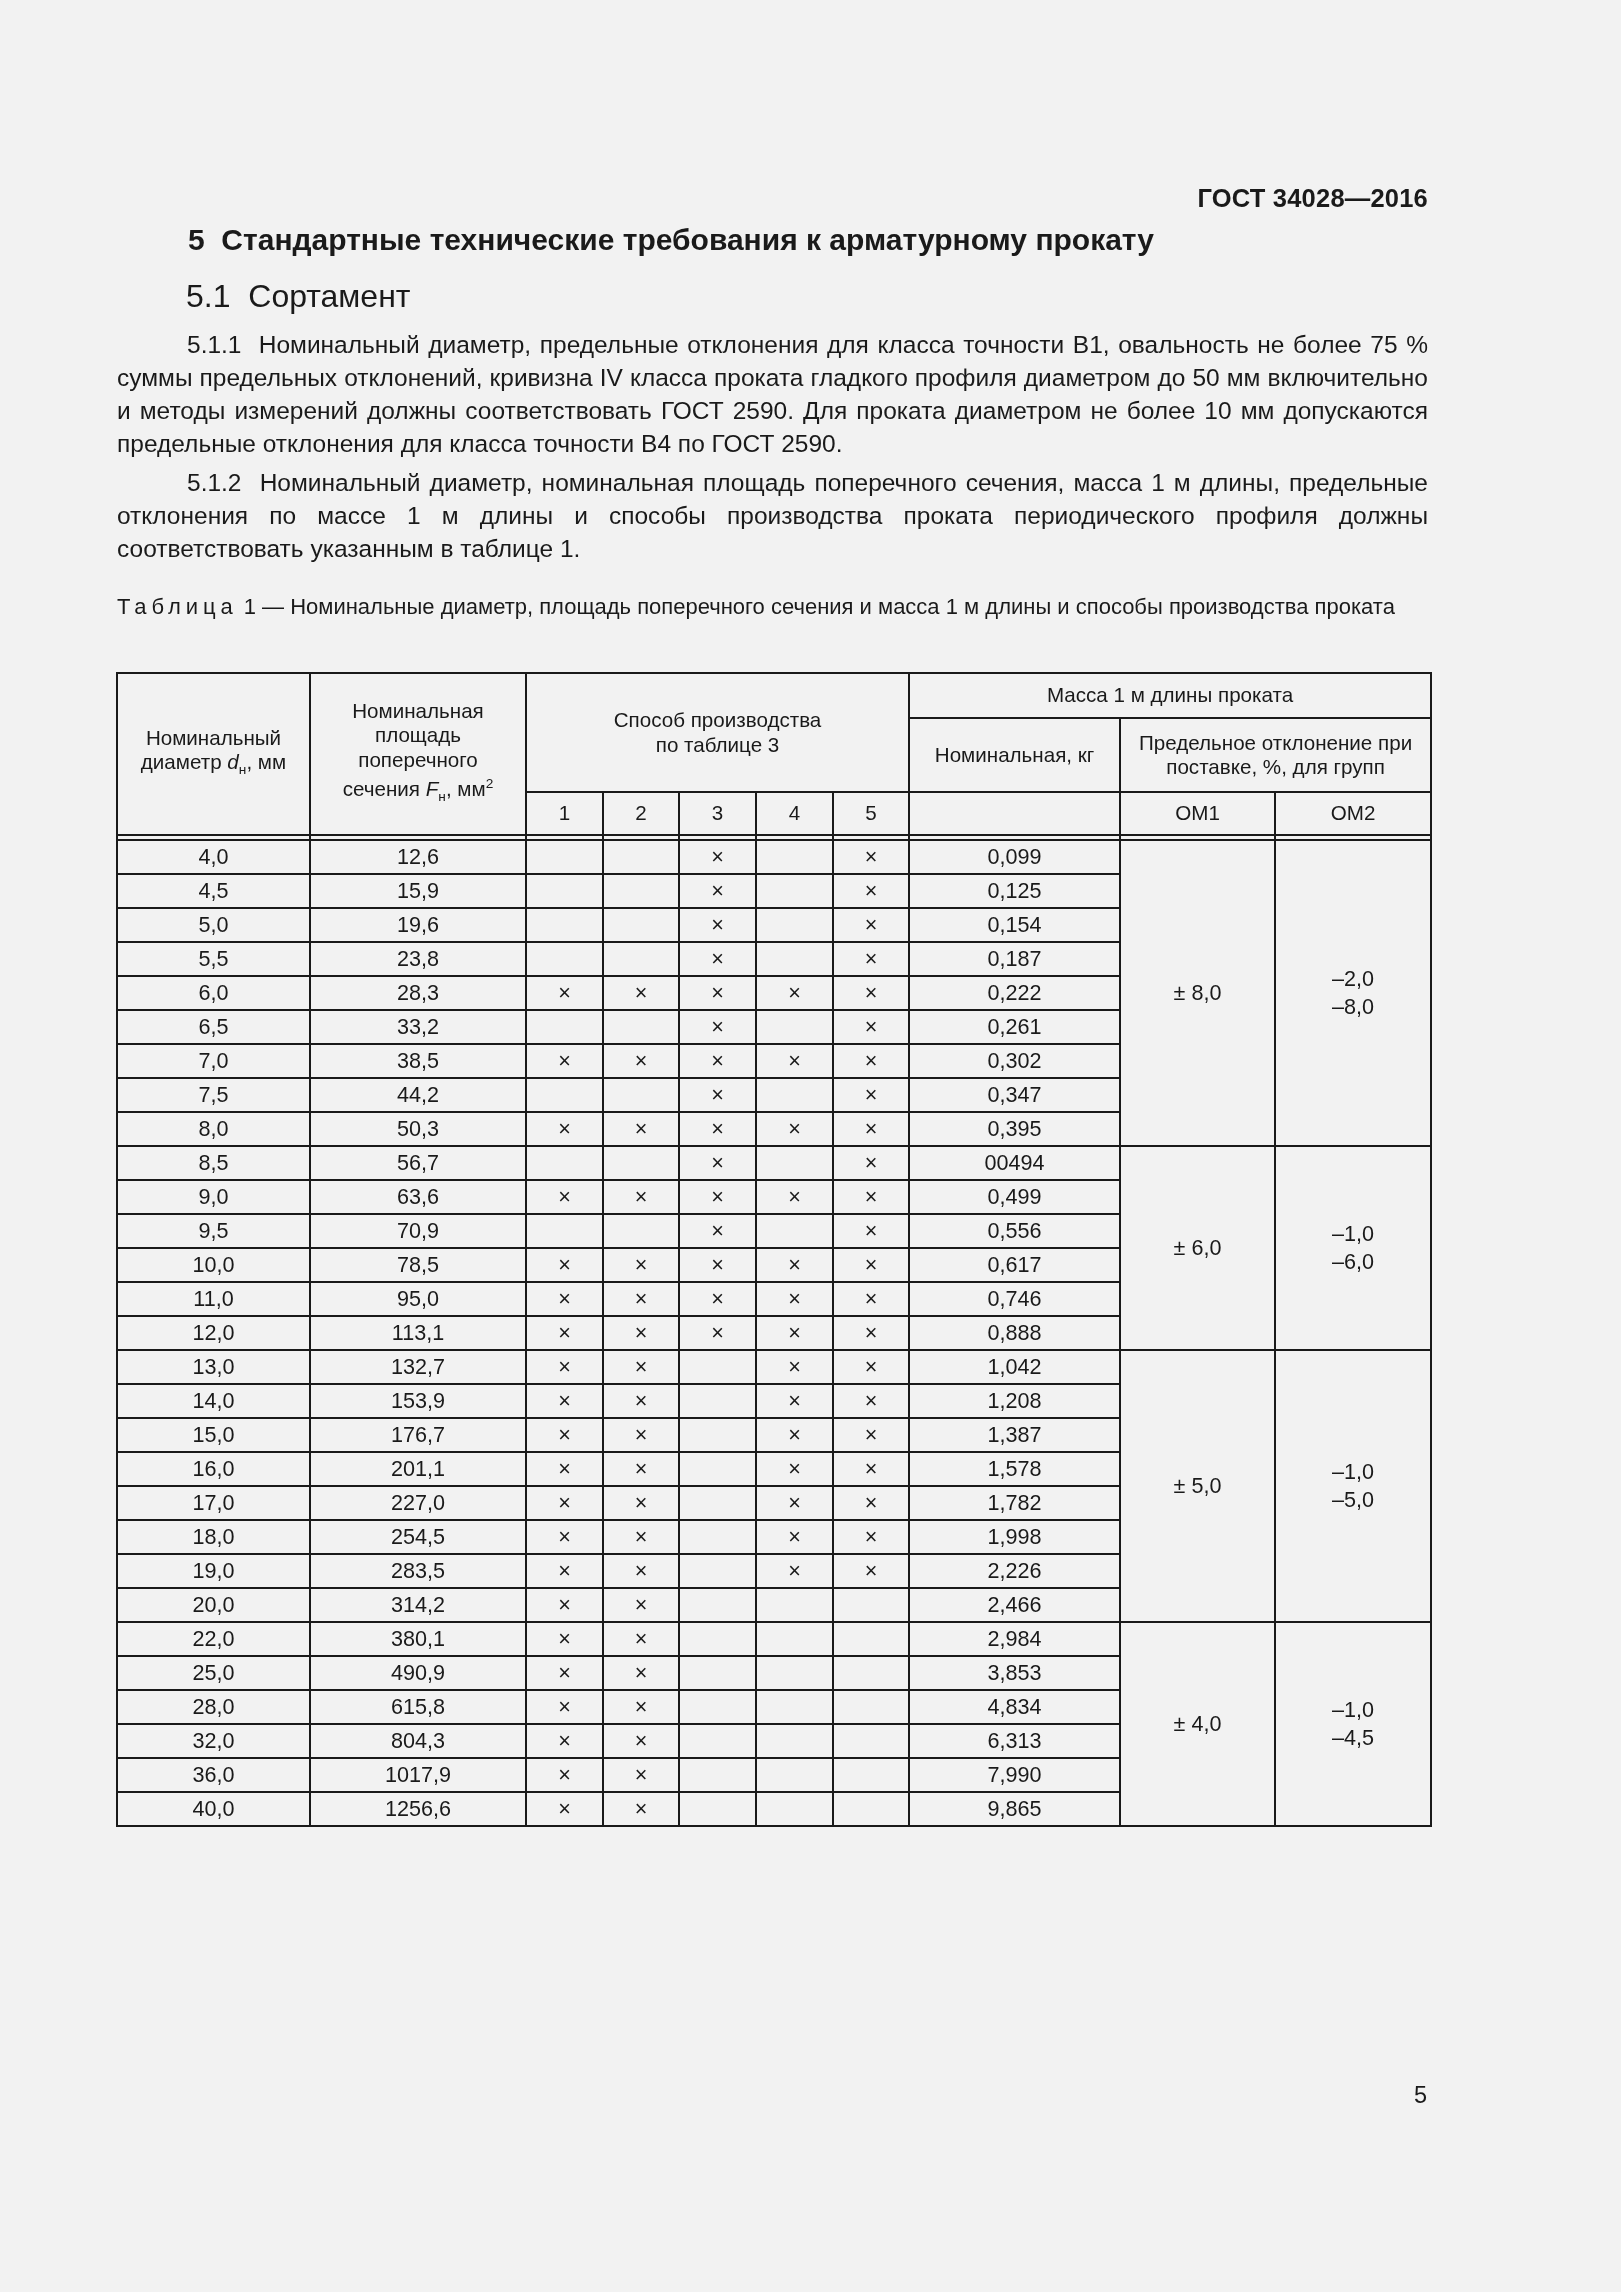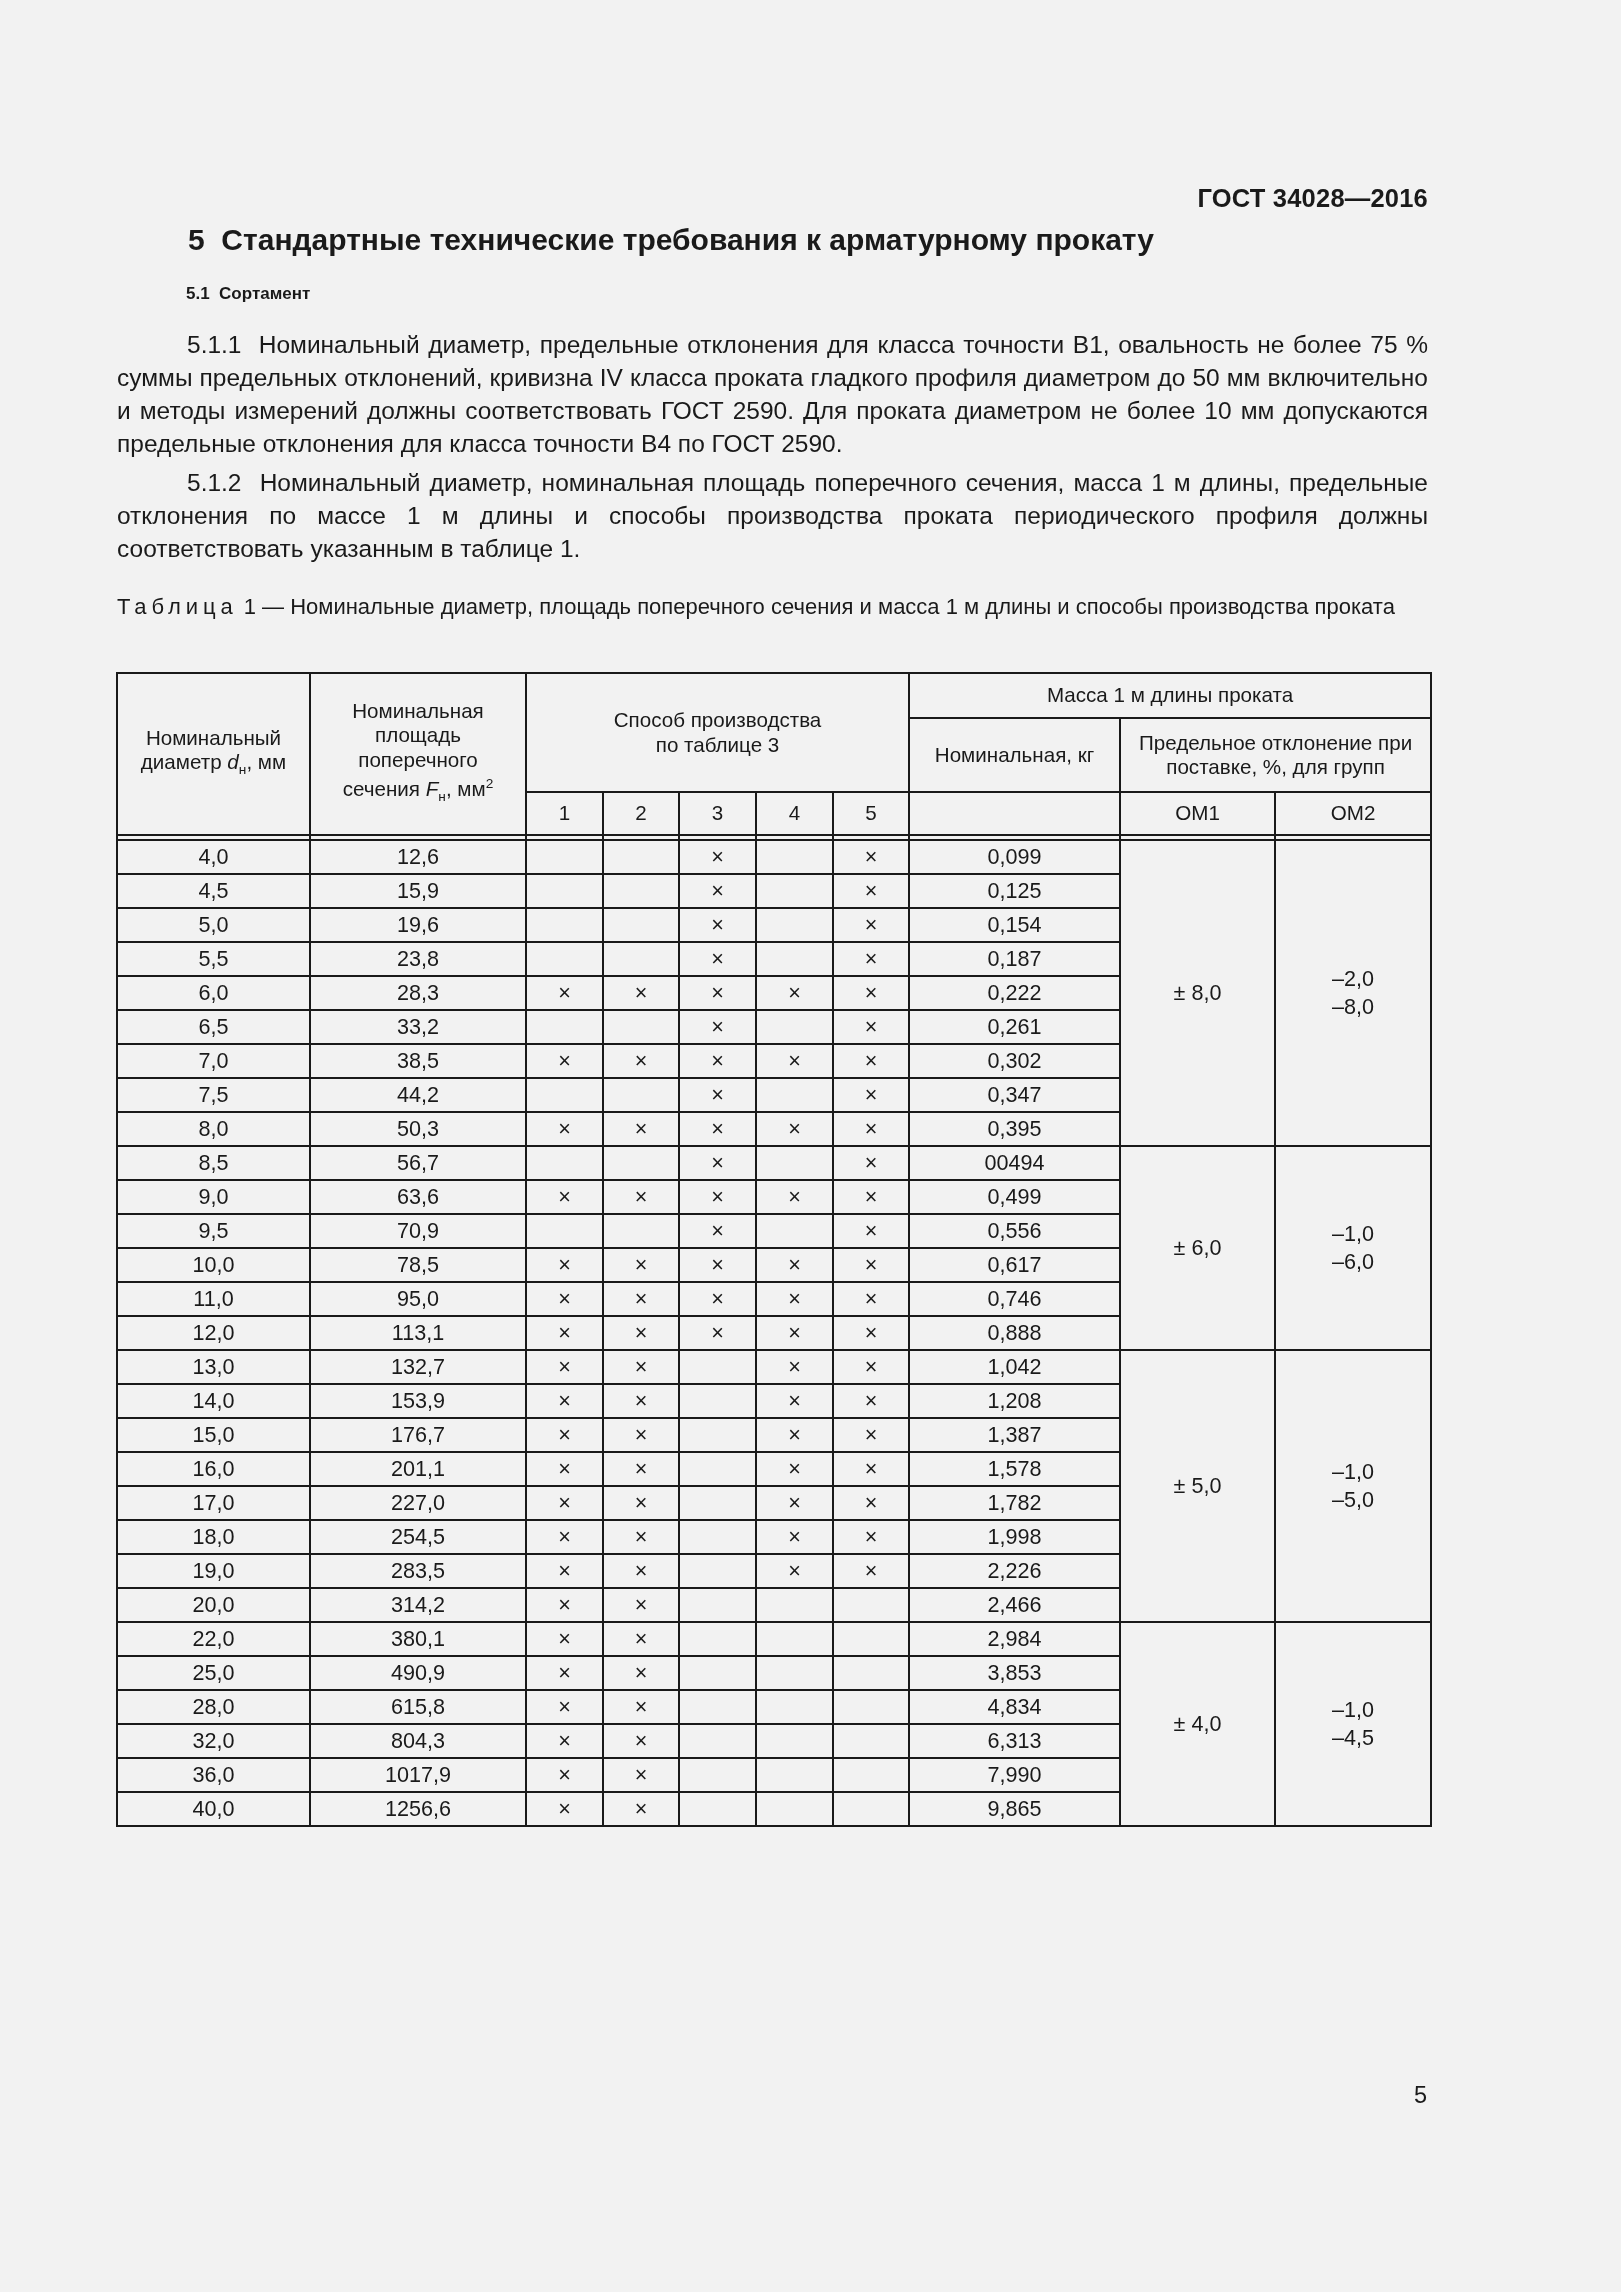--- a/index.html
+++ b/index.html
@@ -13,22 +13,22 @@
     }
     .doc-code {
       position: absolute; top: 147px; right: 193px;
       font-weight: bold; font-size: 25.5px; letter-spacing: 0.2px; margin-top: 37px;
     }
     .section-title {
       position: absolute; top: 223px; left: 188px;
       font-weight: bold; font-size: 30px;
     }
     .subsection-title {
-      position: absolute; top: 284px; left: 186px;
-      font-weight: bold; font-size: 17px;
+      position: absolute; top: 278px; left: 186px;
+      font-weight: normal; font-size: 32px;
     }
     .para {
       position: absolute; left: 117px; width: 1311px;
       font-size: 24.5px; line-height: 33px;
       text-align: justify; text-align-last: left;
     }
     .para .indent { display: inline-block; width: 70px; }
     .p1 { top: 328px; }
     .p2 { top: 466px; }
     .caption {

